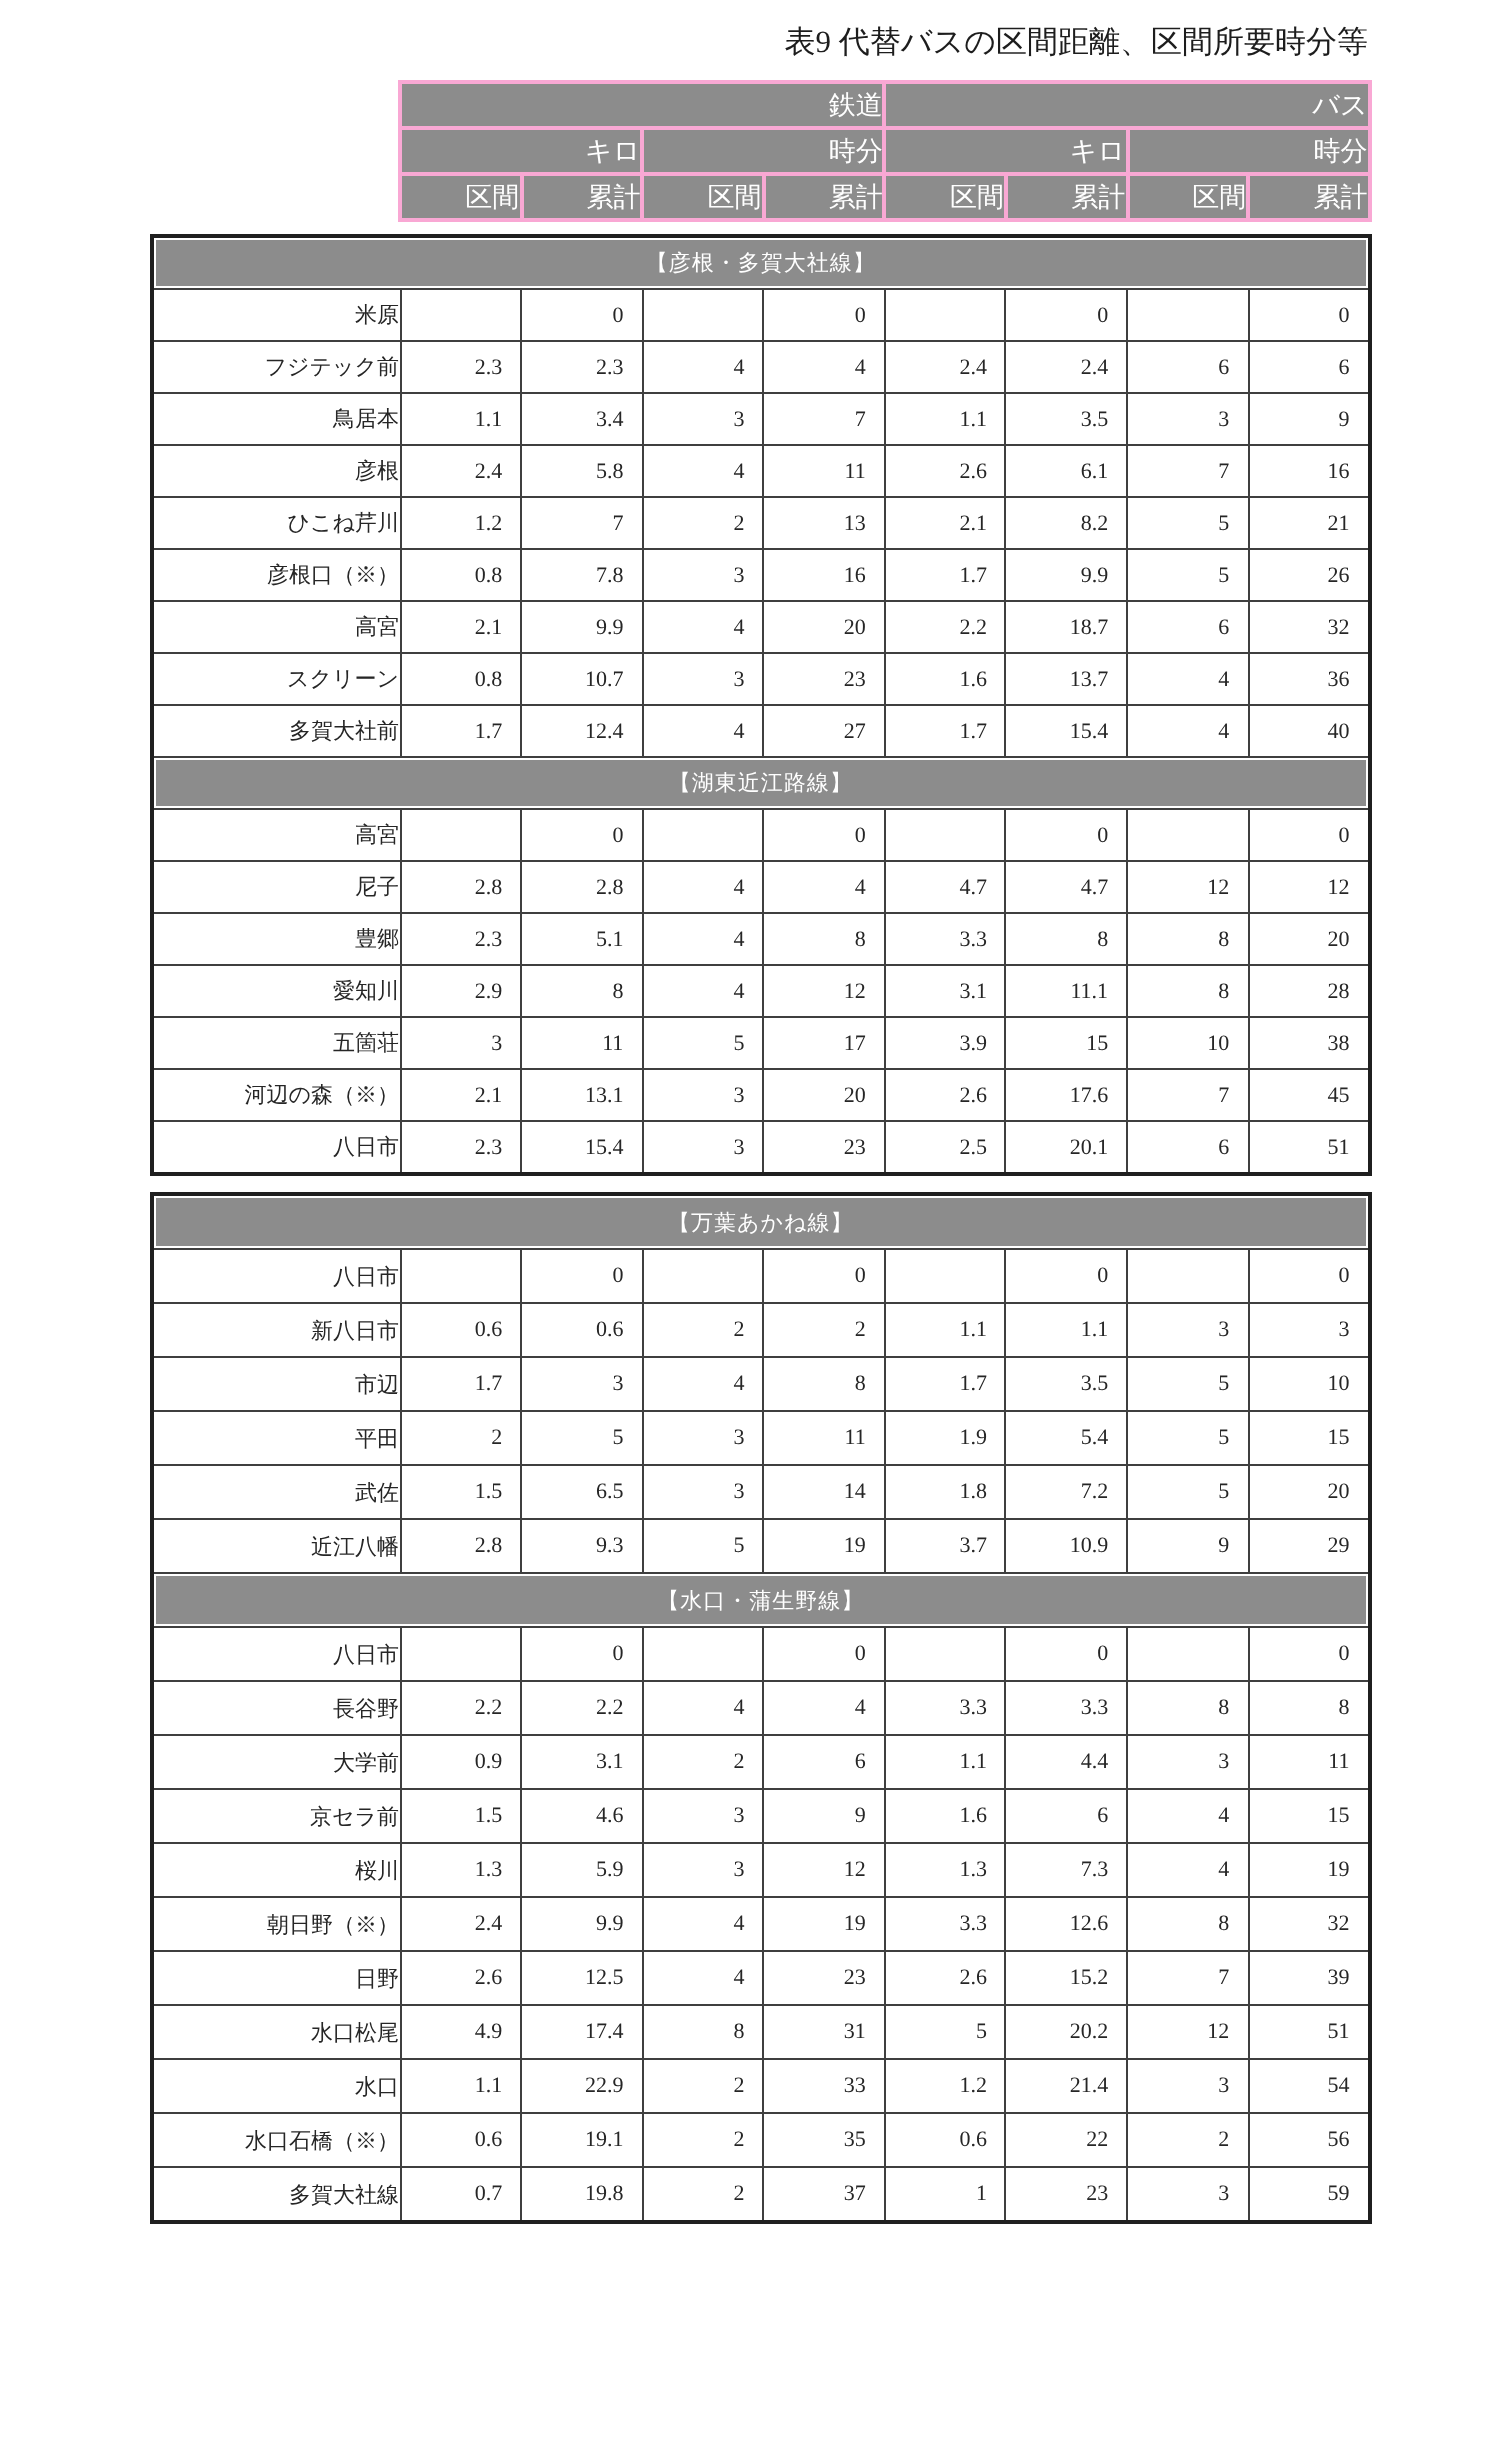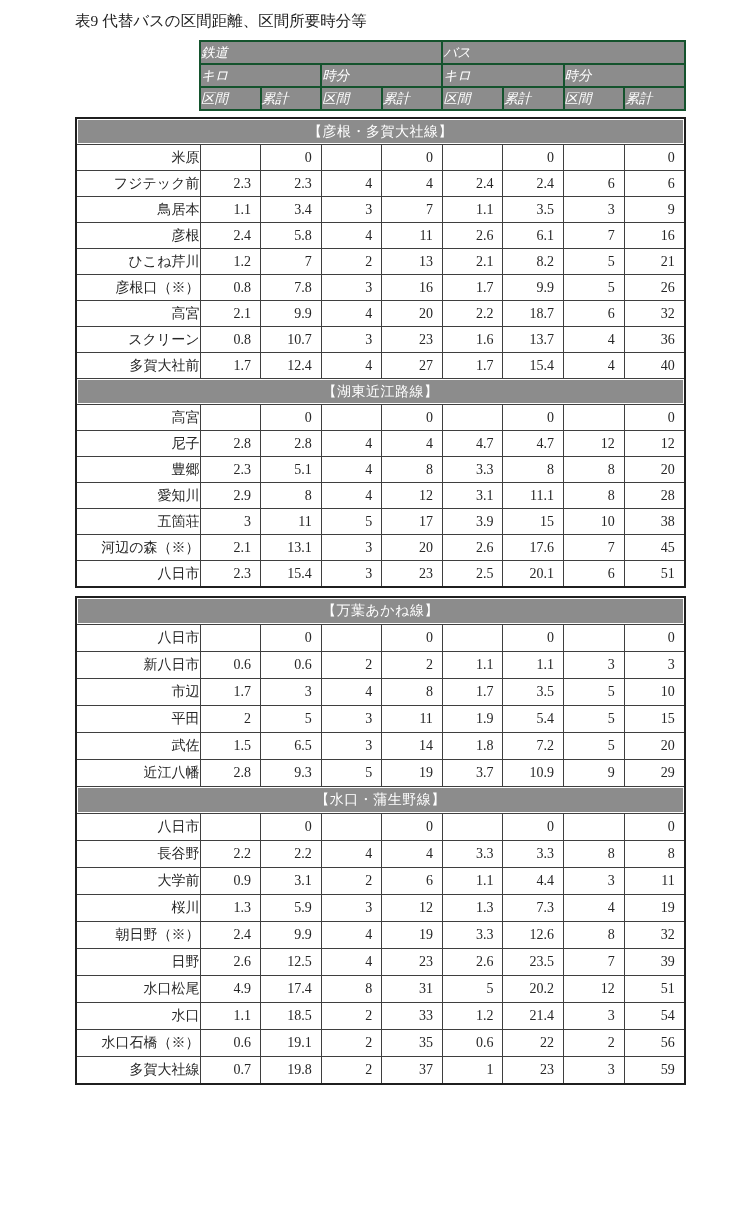--- a/index.html
+++ b/index.html
@@ -6,40 +6,39 @@
   .page{
     position:relative;
     width:756px;height:1219px;
     background:var(--page-bg,#ffffff);
     font-family:"Liberation Serif","DejaVu Serif",serif;
     color:var(--body-text,#262626);
     overflow:hidden;
   }
   .caption{
     position:absolute;left:75px;top:11px;width:609px;
-    text-align:left;font-size:15.5px;color:#1d1d1d;
+    text-align:right;font-size:15.5px;color:#1d1d1d;
   }
   table{border-collapse:collapse;table-layout:fixed;}
   
   .hdr{
     position:absolute;left:199px;top:40px;width:485px;
     font-size:13.5px;
   }
   .hdr td{
     background:var(--header-bg,#8c8c8c);
     color:var(--header-text,#ffffff);
-    text-align:left;vertical-align:middle;
+    text-align:right;vertical-align:middle;
     height:21px;padding:0;
-    border:2px solid #14532d;
-    font-style:italic;
+    border:2px solid #f9a8d4;
   }
   
   .body-table{
     position:absolute;left:75px;width:609px;
-    font-size:14px;
+    font-size:11px;
     border:2px solid var(--outer-border,#1f1f1f);
   }
   .body-table td{
     border:1px solid var(--grid-border,#3f3f3f);
     background:#ffffff;vertical-align:middle;padding:0;
   }
   #block-0 td{height:25px;}
   #block-1 td{height:26px;}
   .body-table td.station{text-align:right;padding-left:7px;}
   .body-table td.num{text-align:right;padding-right:9px;}
@@ -402,20 +401,31 @@
           <td class="num">0.9</td>
           <td class="num">3.1</td>
           <td class="num">2</td>
           <td class="num">6</td>
           <td class="num">1.1</td>
           <td class="num">4.4</td>
           <td class="num">3</td>
           <td class="num">11</td>
         </tr>
         <tr>
+          <td class="station">京セラ前</td>
+          <td class="num">1.5</td>
+          <td class="num">4.6</td>
+          <td class="num">3</td>
+          <td class="num">9</td>
+          <td class="num">1.6</td>
+          <td class="num">6</td>
+          <td class="num">4</td>
+          <td class="num">15</td>
+        </tr>
+        <tr>
           <td class="station">桜川</td>
           <td class="num">1.3</td>
           <td class="num">5.9</td>
           <td class="num">3</td>
           <td class="num">12</td>
           <td class="num">1.3</td>
           <td class="num">7.3</td>
           <td class="num">4</td>
           <td class="num">19</td>
         </tr>
@@ -430,39 +440,39 @@
           <td class="num">8</td>
           <td class="num">32</td>
         </tr>
         <tr>
           <td class="station">日野</td>
           <td class="num">2.6</td>
           <td class="num">12.5</td>
           <td class="num">4</td>
           <td class="num">23</td>
           <td class="num">2.6</td>
-          <td class="num">23.5</td>
+          <td class="num">15.2</td>
           <td class="num">7</td>
           <td class="num">39</td>
         </tr>
         <tr>
           <td class="station">水口松尾</td>
           <td class="num">4.9</td>
           <td class="num">17.4</td>
           <td class="num">8</td>
           <td class="num">31</td>
           <td class="num">5</td>
           <td class="num">20.2</td>
           <td class="num">12</td>
           <td class="num">51</td>
         </tr>
         <tr>
           <td class="station">水口</td>
           <td class="num">1.1</td>
-          <td class="num">18.5</td>
+          <td class="num">22.9</td>
           <td class="num">2</td>
           <td class="num">33</td>
           <td class="num">1.2</td>
           <td class="num">21.4</td>
           <td class="num">3</td>
           <td class="num">54</td>
         </tr>
         <tr>
           <td class="station">水口石橋（※）</td>
           <td class="num">0.6</td>

